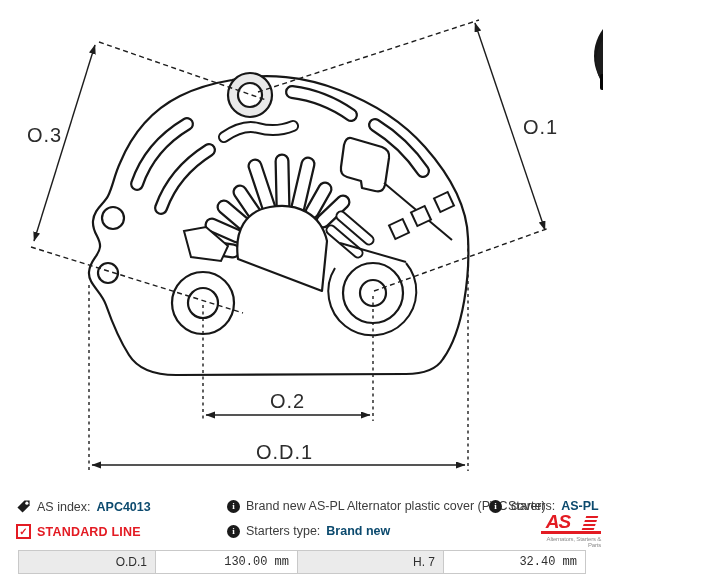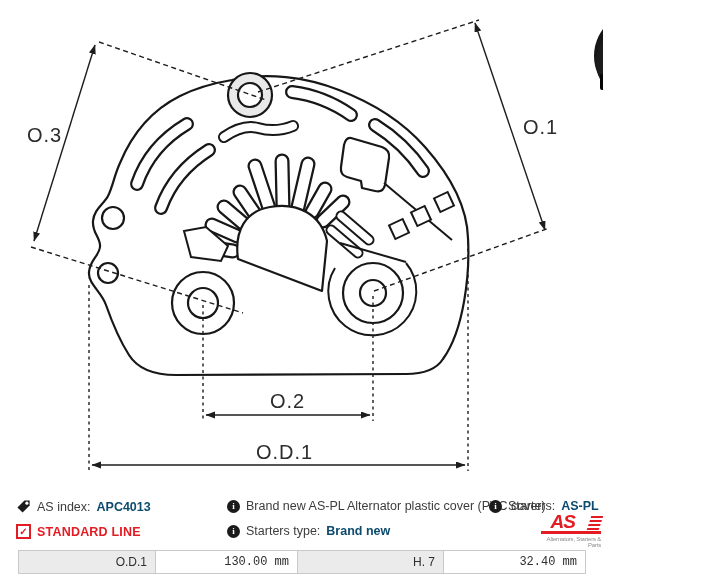--- a/index.html
+++ b/index.html
@@ -10,21 +10,21 @@
   
   .fitem{position:absolute;display:flex;align-items:center;gap:6px;font-size:12.5px;color:#3c3c3c;white-space:nowrap;}
   .fitem .b{font-weight:bold;color:#0c4a6e;text-align:right;}
   .red-bold{color:#e31b23;font-weight:bold;letter-spacing:.2px;text-align:right;}
   .info-ic{width:13px;height:13px;border-radius:50%;background:#1a1a1a;color:#fff;
     font-size:9px;font-weight:bold;display:inline-flex;align-items:center;justify-content:center;
     font-family:"Liberation Serif",serif;flex:0 0 auto;}
   .check-ic{width:11px;height:11px;border:2px solid #e31b23;color:#e31b23;font-size:10px;font-weight:bold;
     display:inline-flex;align-items:center;justify-content:center;flex:0 0 auto;line-height:1;}
   .logo{position:absolute;left:541px;top:513px;width:60px;text-align:right;}
-  .logo-top{display:flex;align-items:flex-end;justify-content:flex-end;gap:14px;}
+  .logo-top{display:flex;align-items:flex-end;justify-content:center;gap:14px;}
   .logo-as{color:#e31b23;font-weight:bold;font-style:italic;font-size:19px;line-height:17px;letter-spacing:-1px;}
   .logo-stripes{width:12px;height:14px;background:repeating-linear-gradient(180deg,#e31b23 0 2px,#fff 2px 4px);transform:skewX(-18deg);}
   .logo-bar{height:2.5px;background:#e31b23;margin-top:1px;}
   .logo-tagline{font-size:6px;color:#8d8d8d;margin-top:2px;letter-spacing:-.2px;}
   
   .spec{position:absolute;left:18px;top:550px;border-collapse:collapse;}
   .spec td{border:1px solid #c9c9c9;height:22px;font-size:12px;color:#2e2e2e;
     text-align:right;padding:0 8px 0 0;}
   .spec td.k{background:#ebebeb;}
   .spec td.v{background:#fff;font-family:Liberation Mono, monospace;}

